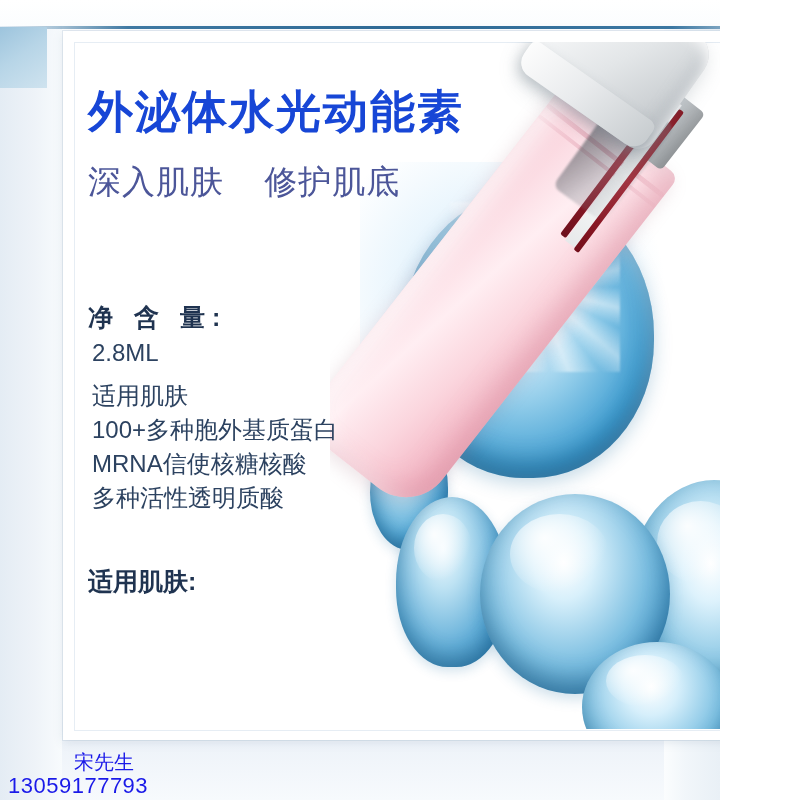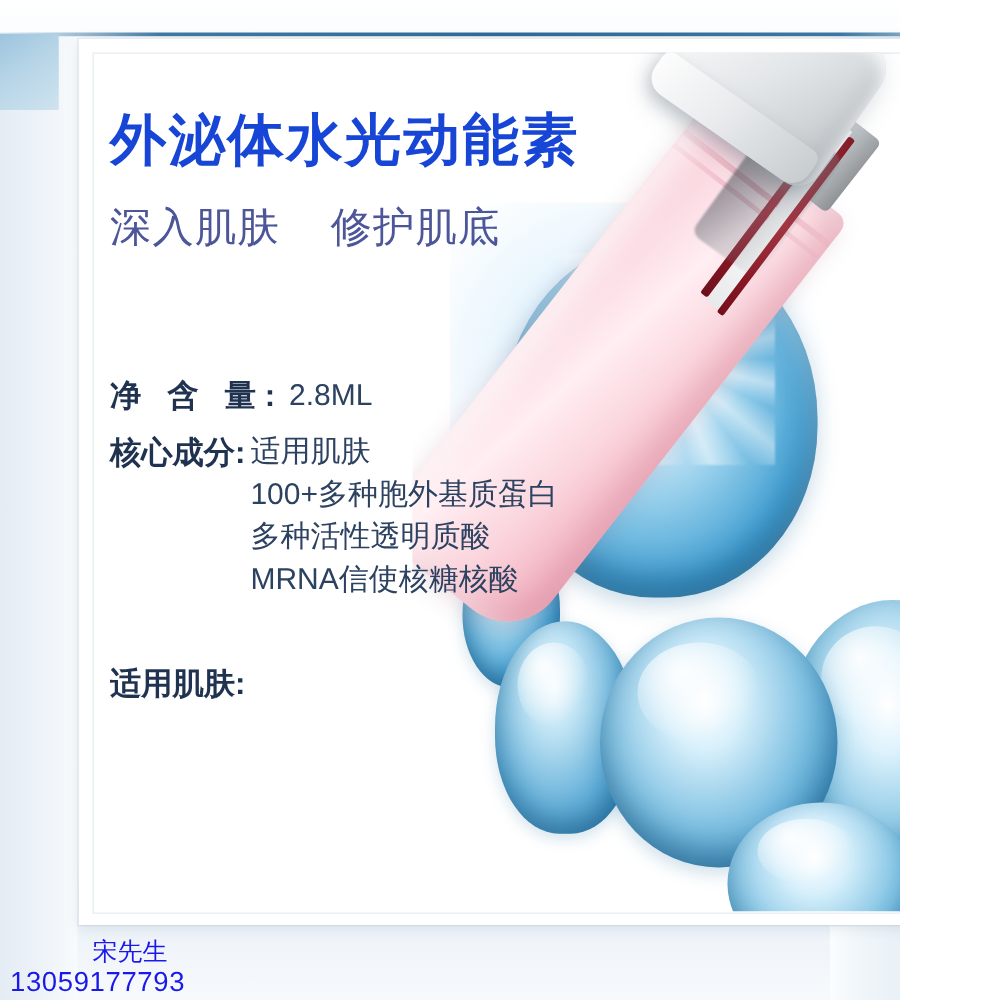--- a/index.html
+++ b/index.html
@@ -185,21 +185,21 @@
     text-shadow:0 1px 0 rgba(255,255,255,.6);
   }
   .subtitle{
     margin-top:22px;
     color:#4c5699;
     font-size:33px;font-weight:400;letter-spacing:1px;white-space:nowrap;
   }
   .subtitle .gap{display:inline-block;width:20px;}
 
   .spec-list{position:absolute;left:88px;top:300px;width:400px;}
-  .spec-row{display:flex;align-items:flex-start;margin-bottom:9px;}
+  .spec-row{display:flex;align-items:flex-start;margin-bottom:9px;flex-direction:column;}
   .spec-label{
     color:#1f3350;font-size:25px;font-weight:700;
     white-space:nowrap;line-height:1.42;flex:0 0 auto;
   }
   .spec-label.wide{letter-spacing:7px;}
   .spec-value{
     color:#2c4260;font-size:24px;font-weight:400;line-height:1.42;
     margin-left:4px;
   }
   .spec-value .sub-line{display:block;white-space:nowrap;}
@@ -267,26 +267,25 @@
   </div>
 
   <div class="spec-list">
 
     <div class="spec-row">
       <span class="spec-label wide">净 含 量:</span>
       <span class="spec-value">2.8ML</span>
     </div>
 
     <div class="spec-row">
-      <span class="spec-label">核心成分:</span>
       <span class="spec-value">
         <span class="sub-line">适用肌肤</span>
         <span class="sub-line">100+多种胞外基质蛋白</span>
+        <span class="sub-line">MRNA信使核糖核酸</span>
         <span class="sub-line">多种活性透明质酸</span>
-        <span class="sub-line">MRNA信使核糖核酸</span>
       </span>
     </div>
 
     <div class="spec-gap-lg"></div>
 
 
     <div class="spec-gap-md"></div>
 
     <div class="spec-row">
       <span class="spec-label">适用肌肤:</span>

